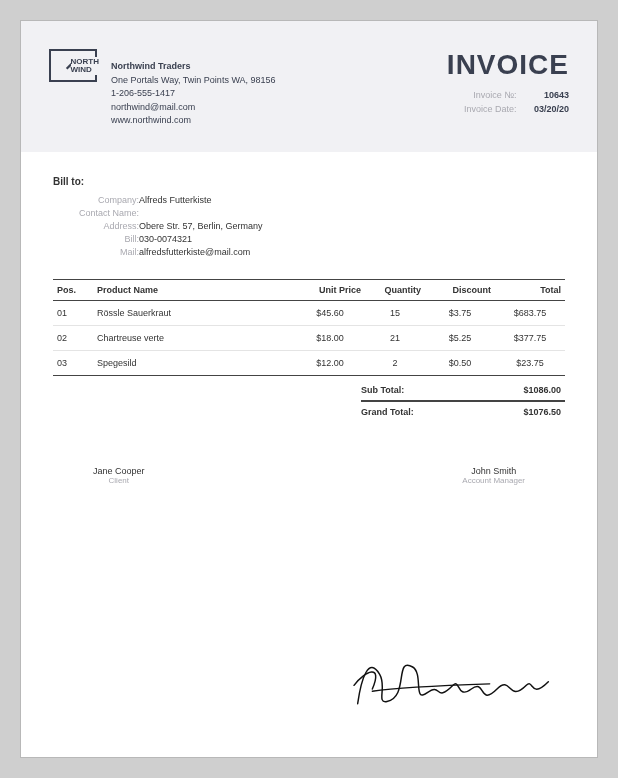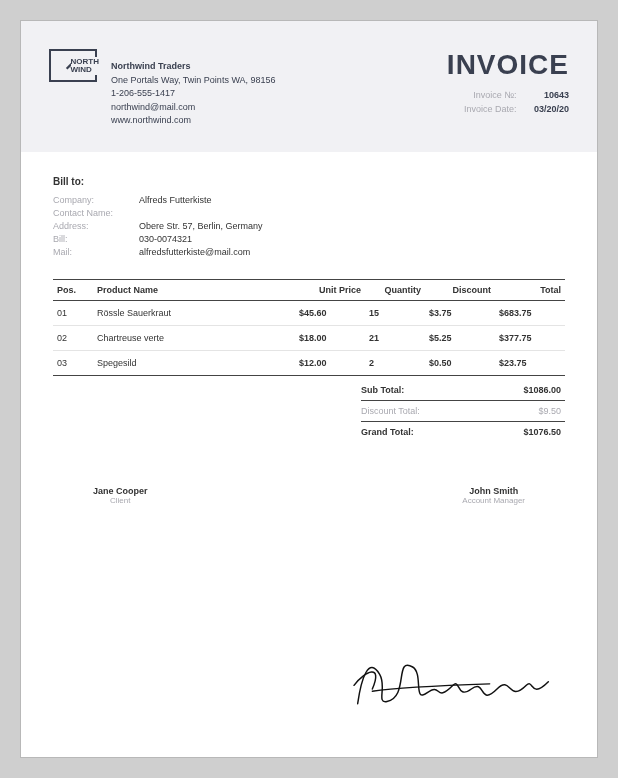--- a/index.html
+++ b/index.html
@@ -76,21 +76,21 @@
     padding: 24px 32px 0 32px;
   }
   .billto-title { font-size: 10px; font-weight: bold; color: #333; margin-bottom: 8px; }
   .billto-grid {
     display: grid;
     grid-template-columns: 86px 1fr;
     row-gap: 3px;
     font-size: 9px;
     margin-bottom: 22px;
   }
-  .billto-grid .lbl { color: #a9a9b0; }
+  .billto-grid .lbl { color: #a9a9b0; text-align: right; }
   .billto-grid .val { color: #333; }
   table.items {
     width: 100%;
     border-collapse: collapse;
     font-size: 9px;
   }
   table.items thead th {
     text-align: left;
     font-weight: bold;
     color: #333;
@@ -98,21 +98,21 @@
     border-bottom: 1.5px solid #444;
     padding: 5px 4px;
   }
   table.items thead th.r { text-align: right; }
   table.items tbody td {
     padding: 7px 4px;
     color: #333;
   }
   table.items tbody tr { border-bottom: 1px solid #e4e4e4; }
   table.items tbody tr:last-child { border-bottom: 1.5px solid #444; }
-  table.items td.r { text-align: left; font-weight: bold; }
+  table.items td.r { text-align: center; }
   .totals {
     margin-top: 4px;
     font-size: 9px;
   }
   .totals .row {
     display: flex;
     justify-content: flex-end;
     padding: 5px 4px;
   }
   .totals .row .tlabel { width: 120px; text-align: left; font-weight: bold; }
@@ -120,21 +120,21 @@
   .totals .row.disc .tlabel, .totals .row.disc .tval { color: #a9a9b0; font-weight: normal; }
   .totals .row.sep { border-bottom: 1.5px solid #444; width: 204px; margin-left: auto; padding:0; height:0; }
   .sigs {
     display: flex;
     justify-content: space-between;
     margin-top: 44px;
     font-size: 9px;
     padding: 0 40px;
   }
   .sig { text-align: center; }
-  .sig .name { font-weight: bold; color: #333; }
+  .sig .name { font-weight: normal; color: #333; }
   .sig .role { color: #a9a9b0; font-size: 8px; }
   .signature-img {
     position: absolute;
     right: 34px;
     bottom: 34px;
     width: 220px;
     height: 90px;
   }
 </style>
 </head>
@@ -227,24 +227,20 @@
         </tr>
       </tbody>
     </table>
 
     <div class="totals">
       <div class="row">
         <div class="tlabel">Sub Total:</div>
         <div class="tval">$1086.00</div>
       </div>
       <div class="row sep"></div>
-      <div class="row disc">
-        <div class="tlabel">Discount Total:</div>
-        <div class="tval">$9.50</div>
-      </div>
       <div class="row sep"></div>
       <div class="row">
         <div class="tlabel">Grand Total:</div>
         <div class="tval">$1076.50</div>
       </div>
     </div>
 
     <div class="sigs">
       <div class="sig">
         <div class="name">Jane Cooper</div>

